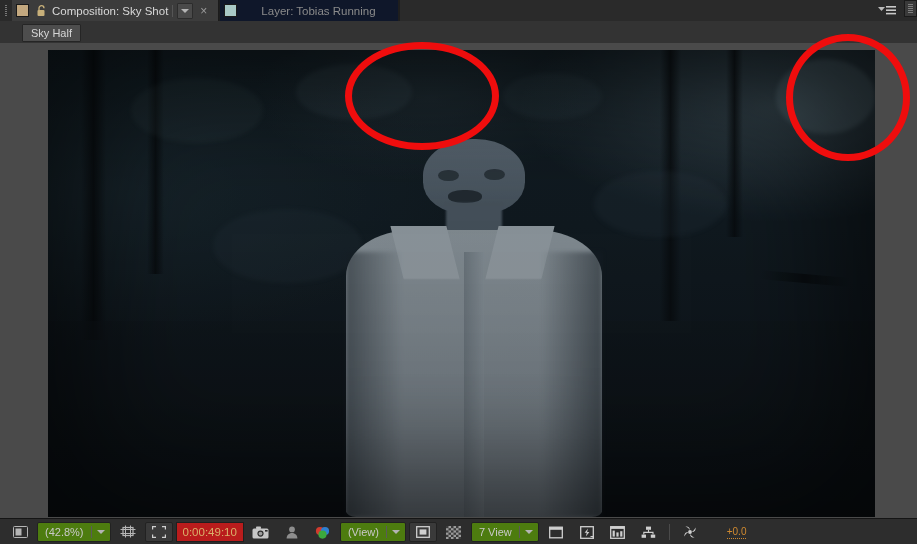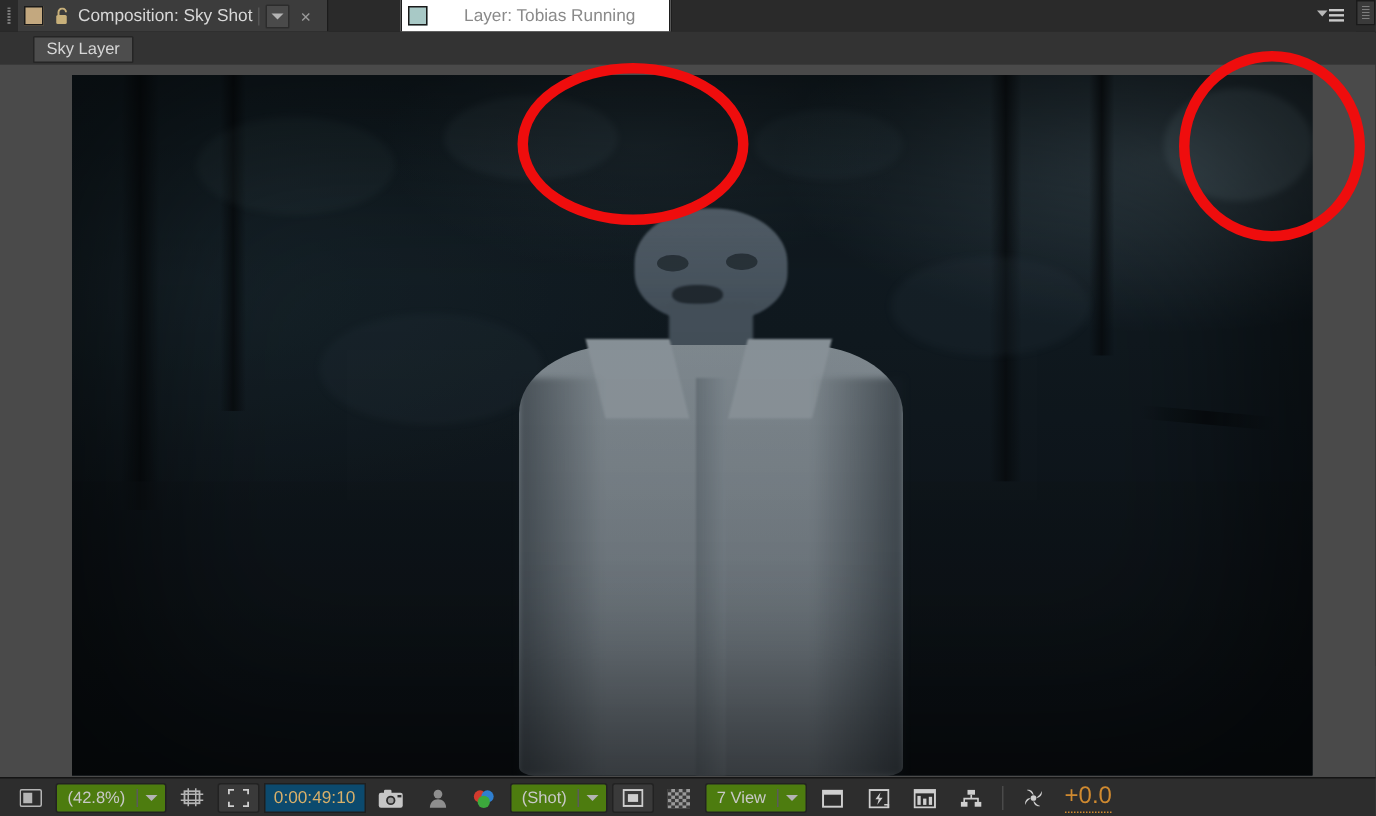--- a/index.html
+++ b/index.html
@@ -9,21 +9,21 @@
   .app{position:relative;width:917px;height:444px;background:#232323;}
 
   
   .tabbar{position:absolute;left:0;top:0;width:917px;height:21px;
           background:#2a2a2a;border-bottom:1px solid #141414;display:flex;align-items:stretch;}
   .grip{width:12px;display:flex;align-items:center;justify-content:center;}
   .grip-dots{width:2px;height:11px;background:
      repeating-linear-gradient(to bottom,#777 0 1px,transparent 1px 2px);}
   .tab{display:flex;align-items:center;height:21px;padding:0 4px;position:relative;}
   .tab.active{background:#3c3c3c;border-right:1px solid #1b1b1b;}
-  .tab.inactive{background:#ffffff;border-left:1px solid #1e1e1e;border-right:1px solid #1e1e1e;margin-left:48px;}
+  .tab.inactive{background:#0f172a;border-left:1px solid #1e1e1e;border-right:1px solid #1e1e1e;}
   .swatch{width:11px;height:11px;margin-right:6px;border:1px solid #1a1a1a;}
   .lockicon{margin:0 6px 0 2px;display:block;}
   .tablabel{white-space:nowrap;font-size:11.5px;}
   .tab.active .tablabel{color:#d8d8d8;}
   .tab.inactive .tablabel{color:#8a8a8a;padding:0 18px;}
   .tabsep{width:1px;height:12px;background:#555;margin:0 4px;}
   .caret{width:0;height:0;border-left:4px solid transparent;border-right:4px solid transparent;
          border-top:4px solid #b4b4b4;}
   .tabdd{display:flex;align-items:center;justify-content:center;width:14px;height:14px;
          background:#4a4a4a;border:1px solid #2c2c2c;border-radius:1px;}
@@ -89,25 +89,25 @@
   .bottombar{position:absolute;left:0;top:518px;width:917px;height:26px;background:#2d2d2d;
              border-top:1px solid #151515;display:flex;align-items:center;gap:3px;padding:0 6px;}
   .tbtn{display:flex;align-items:center;justify-content:center;height:18px;min-width:20px;
         padding:0 3px;background:#3a3a3a;border:1px solid #222;border-radius:2px;color:#c0c0c0;}
   .tbtn.flat{background:transparent;border:1px solid transparent;}
   .select{display:flex;align-items:center;height:18px;background:#4d7c0f;border:1px solid #222;
           border-radius:2px;overflow:hidden;}
   .select .val{padding:0 7px;color:#c9c9c9;font-size:11px;white-space:nowrap;}
   .select .divr{width:1px;height:12px;background:#5a5a5a;}
   .select .arrow{width:18px;display:flex;align-items:center;justify-content:center;}
-  .tcfield{display:flex;align-items:center;height:18px;padding:0 6px;background:#0c4a6e;
+  .tcfield{display:flex;align-items:center;height:18px;padding:0 6px;background:#b91c1c;
            border:1px solid #1f1f1f;border-radius:0;color:#d9b06a;font-size:11.5px;
            font-family:"Liberation Sans",sans-serif;}
   .sepline{width:1px;height:16px;background:#4a4a4a;margin:0 3px;}
-  .expo{color:#d08a30;font-size:16px;border-bottom:1px dotted #d08a30;padding-bottom:1px;margin-left:4px;}
+  .expo{color:#d08a30;font-size:10px;border-bottom:1px dotted #d08a30;padding-bottom:1px;margin-left:20px;}
   .ic{display:block;}
 </style>
 </head>
 <body>
 
 <div class="app">
 
   <div class="tabbar">
     <div class="grip">
       <div class="grip-dots"></div>
@@ -143,21 +143,21 @@
         <rect x="8" y="4.4" width="10" height="1.6" fill="#c9c9c9"></rect>
         <rect x="8" y="7.8" width="10" height="1.6" fill="#c9c9c9"></rect>
       </svg>
     </div>
     <div class="rightgrip">
         <i></i>
       </div>
   </div>
 
   <div class="navbar">
-    <div class="crumb">Sky Layer</div>
+    <div class="crumb">Sky Half</div>
   </div>
 
   <div class="viewer">
     <div class="canvas">
       <div class="frame">
         <div class="bg-forest"></div>
 
         <div class="trunk" style="left:4%;top:0;width:3%;height:62%;"></div>
         <div class="trunk" style="left:12%;top:0;width:2%;height:48%;"></div>
         <div class="trunk" style="left:74%;top:0;width:2.5%;height:58%;"></div>
@@ -249,21 +249,21 @@
 
     <div class="tbtn flat">
       <svg width="17" height="13" viewBox="0 0 17 13" class="ic">
         <circle cx="6" cy="5" r="4.1" fill="#d23b2e"></circle>
         <circle cx="11" cy="5" r="4.1" fill="#2f7fd0"></circle>
         <circle cx="8.5" cy="8.6" r="4.1" fill="#3ca83c"></circle>
       </svg>
     </div>
 
     <div class="select">
-      <span class="val">(Shot)</span>
+      <span class="val">(View)</span>
       <span class="divr"></span>
       <span class="arrow">
         <span class="caret"></span>
       </span>
     </div>
 
     <div class="tbtn">
       <svg width="14" height="12" viewBox="0 0 14 12" class="ic">
         <rect x="0.7" y="0.7" width="12.6" height="10.6" fill="none" stroke="#cfcfcf" stroke-width="1.3"></rect>
         <rect x="3.6" y="3.4" width="6.8" height="5.2" fill="#cfcfcf"></rect>

